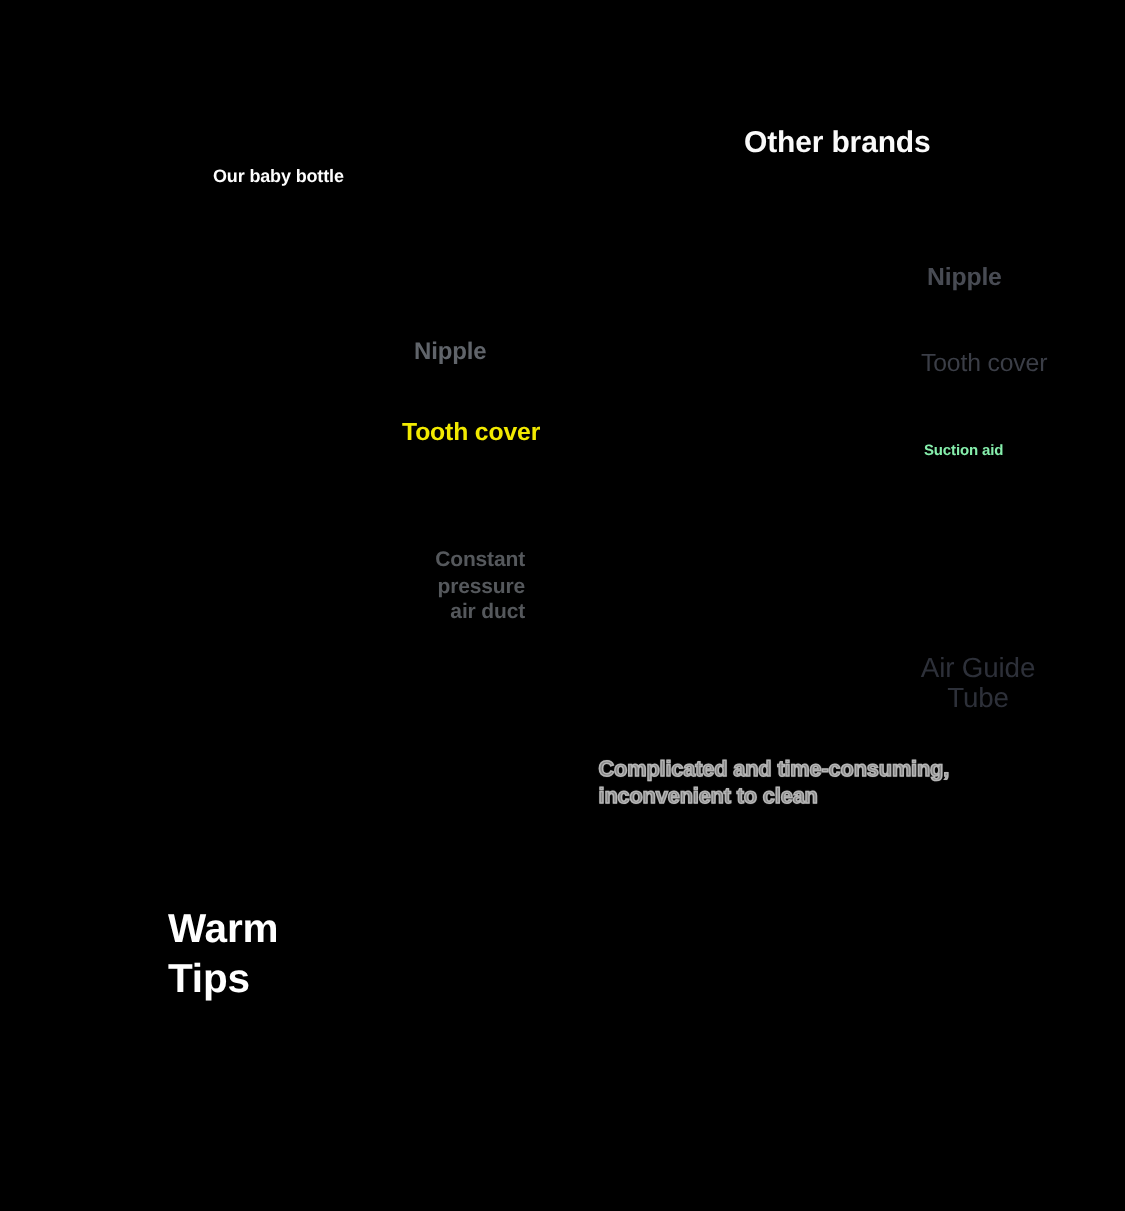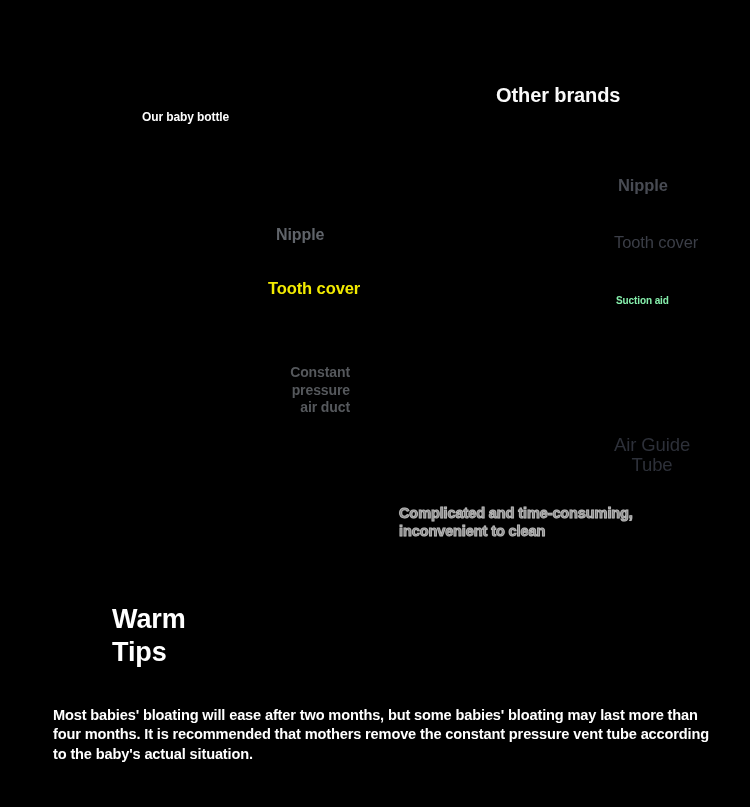--- a/index.html
+++ b/index.html
@@ -134,17 +134,14 @@
   <div class="lbl air-guide-right">Air Guide
 Tube</div>
 
 
   <div class="lbl verdict-right">Complicated and time-consuming,
 inconvenient to clean</div>
 
   <div class="lbl tips-heading">Warm
 Tips</div>
 
-  <div class="lbl tips-body">Most babies' bloating will ease after two months, but some babies' bloating may last more than
-four months. It is recommended that mothers remove the constant pressure vent tube according
-to the baby's actual situation.</div>
 
 </div>
 
 </body></html>

